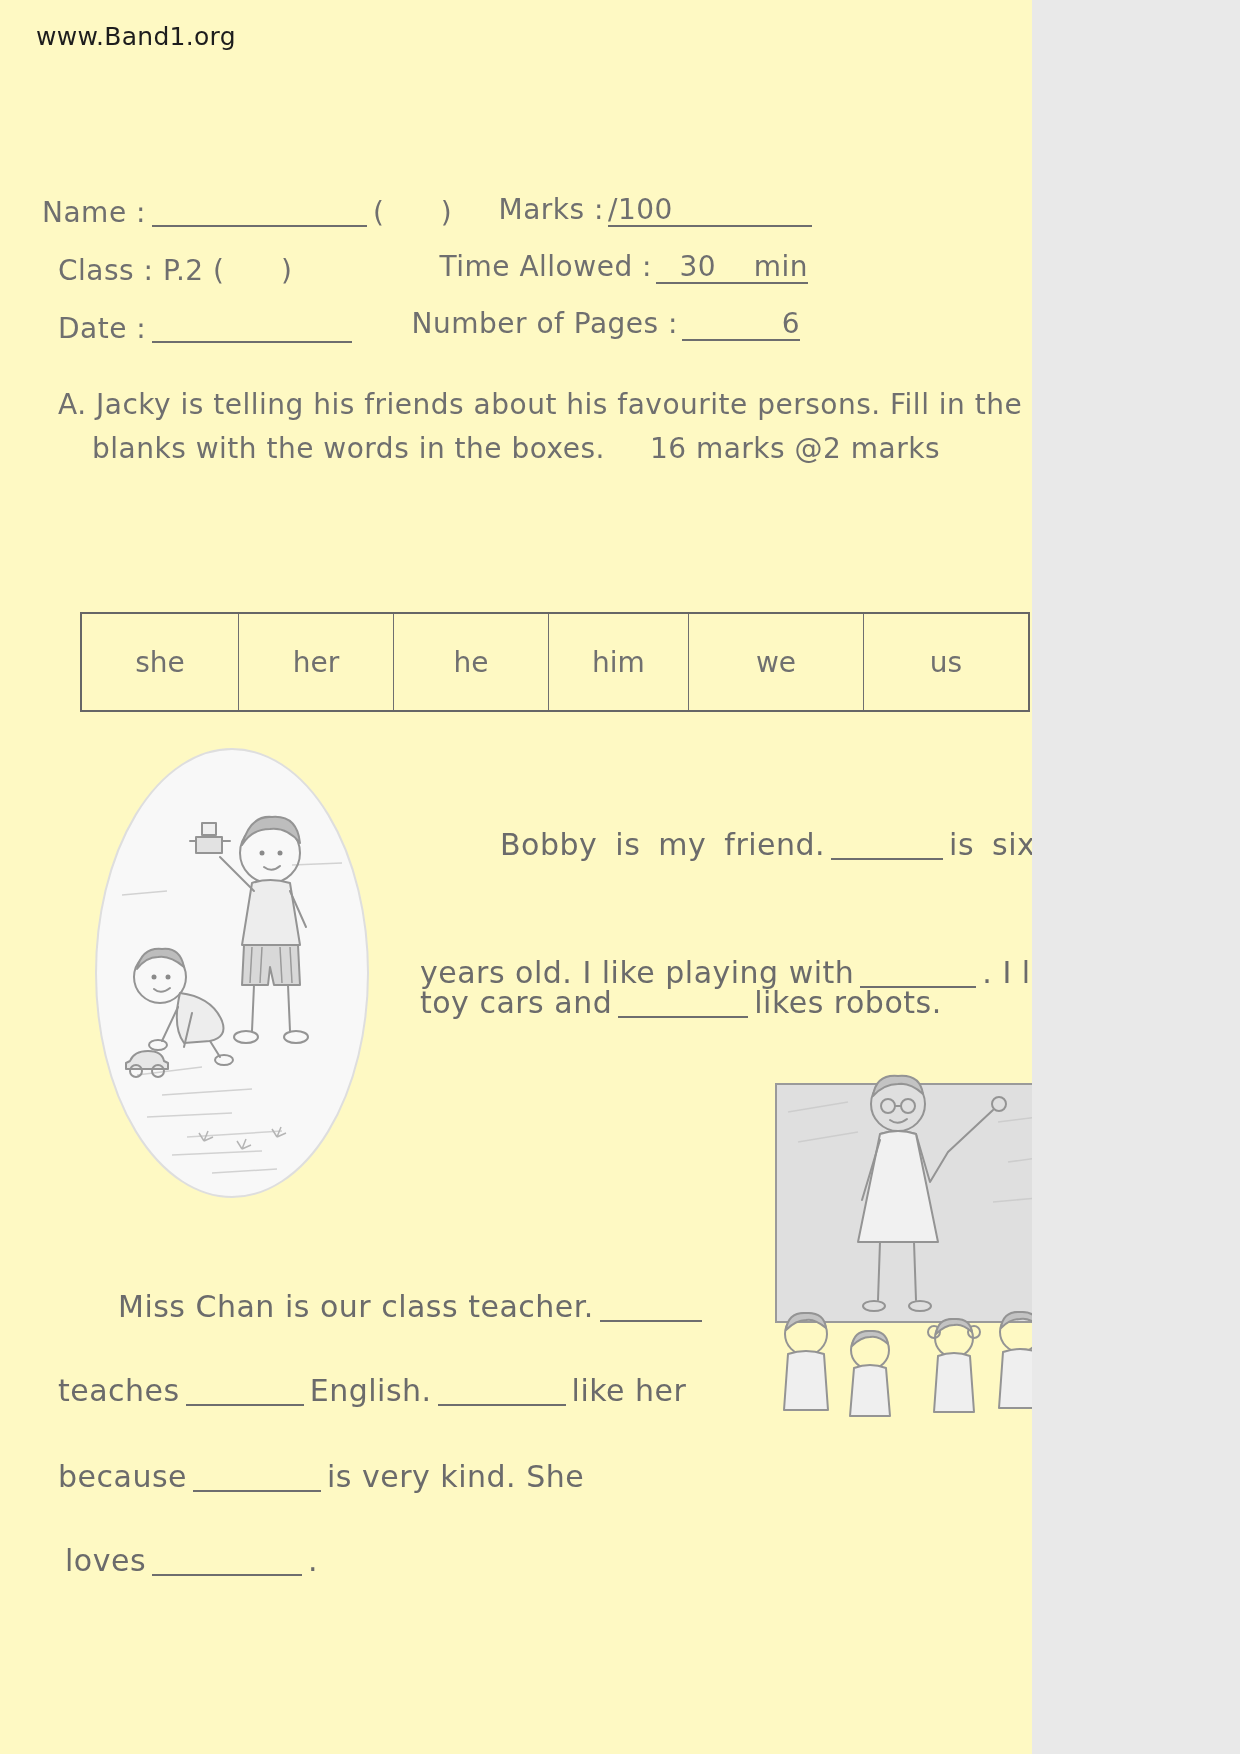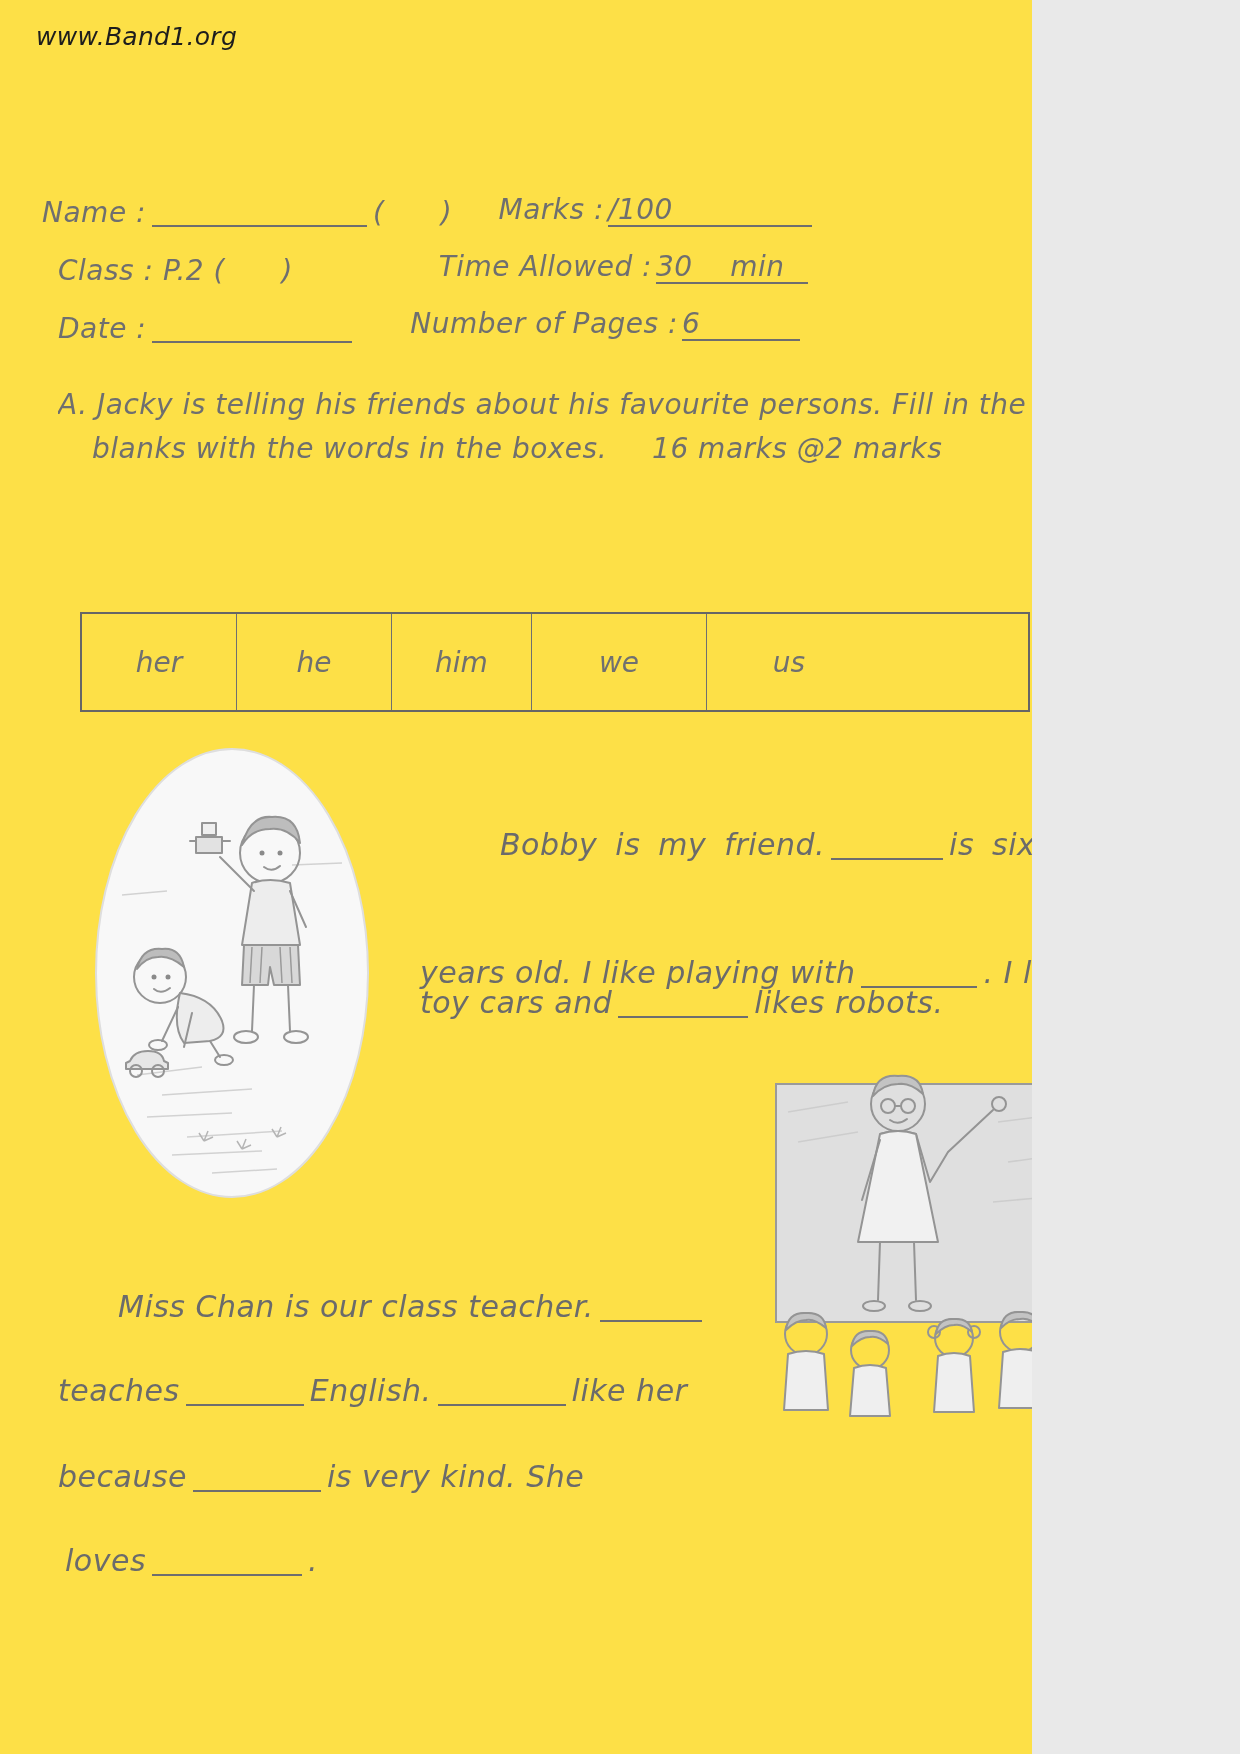--- a/index.html
+++ b/index.html
@@ -1,42 +1,41 @@
 <!DOCTYPE html>
 <html><head>
 <meta charset="utf-8">
 <style>
   html,body{margin:0;padding:0;background:#e9e9e9;}
   .page{
     position:relative;
     width:1032px;height:1754px;
-    background:#fde047;
+    background:#fef9c3;
     overflow:hidden;
     font-family:"DejaVu Sans", sans-serif;
     color:#6b6b6b;
-    font-style:italic;
   }
   .abs{position:absolute;white-space:nowrap;}
   .hand{font-size:28px;color:#6f6f6f;letter-spacing:.5px;}
   .hand-lg{font-size:30px;color:#6b6b6b;letter-spacing:.5px;}
   .dark{color:#1d1d1d;font-size:25px;letter-spacing:.3px;}
   .bl{
     display:inline-block;
     border-bottom:2px solid #6e6e6e;
     height:1.05em;
     vertical-align:-5px;
     margin:0 6px;
   }
   .bl-val{
     display:inline-block;
     border-bottom:2px solid #6e6e6e;
     height:1.15em;
     vertical-align:-7px;
     margin:0 4px;
-    text-align:left;
+    text-align:right;
     color:#6f6f6f;
     white-space:pre;
   }
   .rrow{display:flex;align-items:baseline;}
   .wordbox{
     position:absolute;left:80px;top:612px;
     width:950px;height:100px;
     display:flex;
     border:2px solid #666;
     box-sizing:border-box;
@@ -90,20 +89,21 @@
 
   <div class="abs hand" style="left:58px;top:388px;width:1094px;overflow:hidden;">
     <span>A.</span>
     <span>Jacky is telling his friends about his favourite persons. Fill in the</span>
   </div>
   <div class="abs hand" style="left:92px;top:432px;">
     <span>blanks with the words in the boxes.</span><span class="note-gap"></span><span>16 marks @2 marks</span>
   </div>
 
   <div class="wordbox">
+    <div class="cell" style="width:157px;">she</div>
     <div class="cell" style="width:155px;">her</div>
     <div class="cell" style="width:155px;">he</div>
     <div class="cell" style="width:140px;">him</div>
     <div class="cell" style="width:175px;">we</div>
     <div class="cell" style="width:164px;">us</div>
   </div>
 
   <svg class="abs" style="left:92px;top:745px;" width="280" height="460" viewBox="0 0 280 460">
     <ellipse cx="140" cy="228" rx="136" ry="224" fill="#f8f8f8" stroke="#dedede" stroke-width="2"></ellipse>
 

